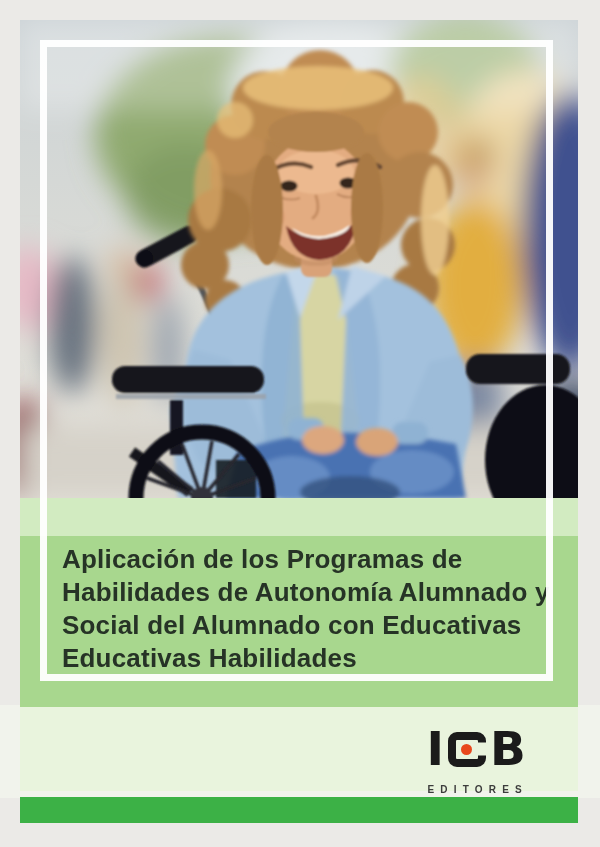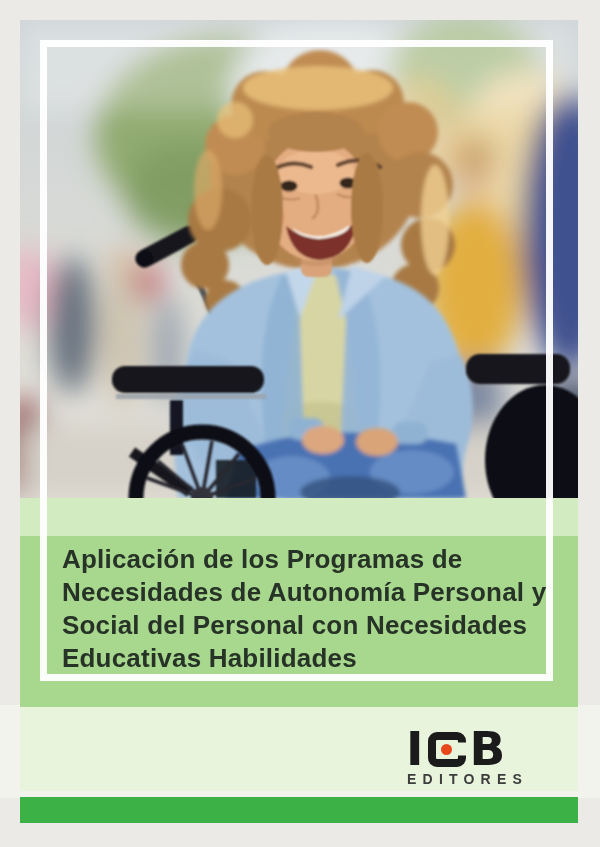--- a/index.html
+++ b/index.html
@@ -70,22 +70,22 @@
     position:absolute;left:50%;top:50%;
     width:11px;height:11px;margin:-5.5px 0 0 -5.5px;
     border-radius:50%;background:#e8481c;
   }
   .icb-c::after{
     content:"";position:absolute;right:-8px;top:50%;
     transform:translateY(-50%);
     width:10px;height:13px;background:#e9f4dd;
   }
   .icb-tagline{
-    margin-top:4px;padding-left:1px;
-    font-size:14px;letter-spacing:6.2px;white-space:nowrap;
+    margin-top:17px;padding-left:1px;
+    font-size:10px;letter-spacing:6.2px;white-space:nowrap;
     color:#3c3c3c;font-weight:bold;
   }
 </style>
 </head>
 <body>
 
 <div class="page">
 
   <div class="lower-bg"></div>
 
@@ -233,22 +233,22 @@
         </g>
       </g>
     </svg>
   </div>
 
   <div class="strip-light"></div>
 
   <div class="band-title">
     <h1>
       <span>Aplicación de los Programas de</span>
-      <span>Necesidades de Autonomía Personal y</span>
-      <span>Social del Personal con Necesidades</span>
+      <span>Habilidades de Autonomía Alumnado y</span>
+      <span>Social del Alumnado con Educativas</span>
       <span>Educativas Habilidades</span>
     </h1>
   </div>
 
   <div class="band-logo">
     <div class="icb-logo">
       <div class="icb-letters">
         <span class="icb-i">I</span>
         <span class="icb-c">
             <span class="icb-dot"></span>

